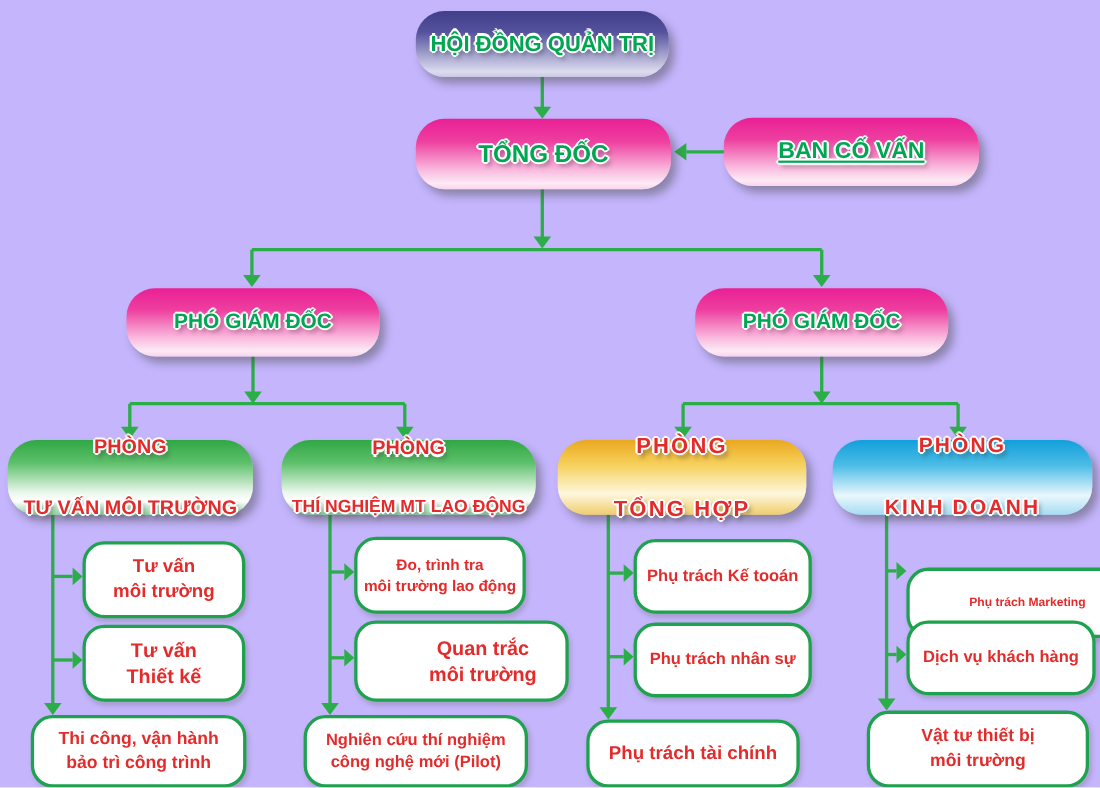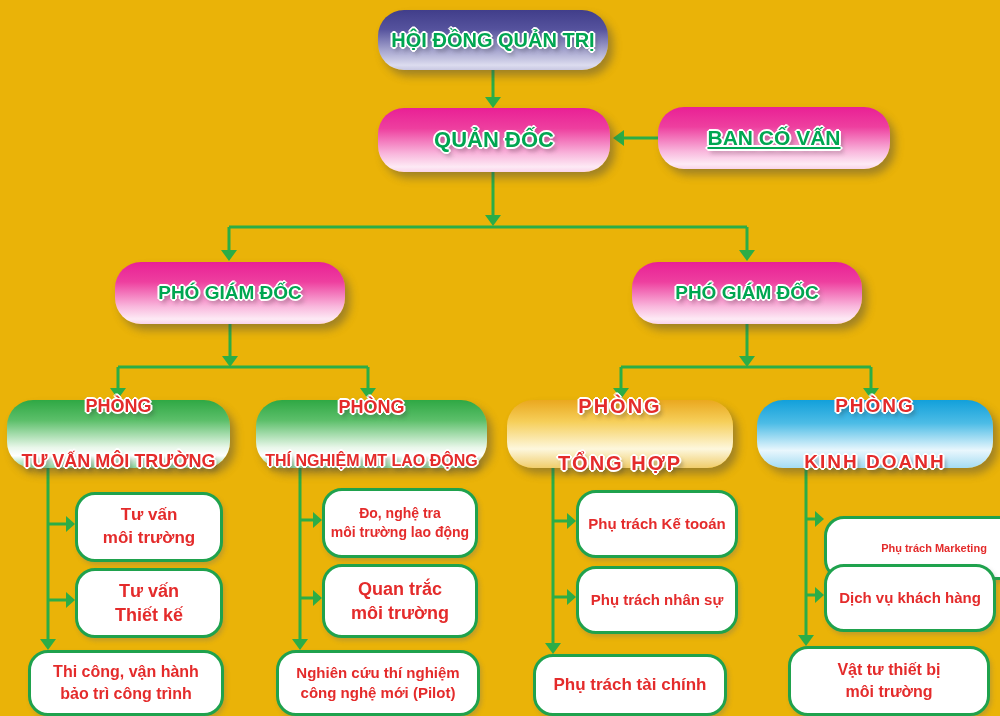--- a/index.html
+++ b/index.html
@@ -1,17 +1,17 @@
 <!DOCTYPE html>
 <html><head>
 <meta charset="utf-8">
 <style>
   html,body { margin:0; padding:0; background:#ffffff; }
   .stage {
-    position:relative; width:1000px; height:716px; background:#eab308;
+    position:relative; width:1000px; height:716px; background:#c4b5fd;
     font-family:"Liberation Sans", sans-serif; overflow:hidden;
   }
   svg.wires { position:absolute; left:0; top:0; z-index:1; }
 
   .node {
     position:absolute; z-index:2; display:flex; flex-direction:column;
     justify-content:center; align-items:center; text-align:center;
     font-weight:bold; border-radius:26px;
     box-shadow: 5px 6px 8px rgba(70,70,70,0.45);
   }
@@ -56,21 +56,21 @@
 
   
   .child {
     background:#ffffff; border:3px solid #1fa24d; border-radius:20px;
     box-shadow: 2px 3px 4px rgba(110,110,110,0.3); line-height:1.35;
   }
   .c1b1 { left:75px;  top:492px; width:142px; height:64px; font-size:17px; }
   .c1b2 { left:75px;  top:568px; width:142px; height:64px; font-size:18px; }
   .c1b3 { left:28px;  top:650px; width:190px; height:60px; font-size:16px; }
   .c2b1 { left:322px; top:488px; width:150px; height:64px; font-size:14px; }
-  .c2b2 { left:322px; top:564px; width:150px; height:68px; font-size:18px; }
+  .c2b2 { left:322px; top:564px; width:150px; height:68px; font-size:18px;padding-left:39px; }
   .c2b3 { left:276px; top:650px; width:198px; height:60px; font-size:15px; }
   .c3b1 { left:576px; top:490px; width:156px; height:62px; font-size:15px; }
   .c3b2 { left:576px; top:566px; width:156px; height:62px; font-size:15px; }
   .c3b3 { left:533px; top:654px; width:188px; height:56px; font-size:17px; }
   .c4b1 { left:824px; top:516px; width:166px; height:58px; font-size:11px;padding-left:24px; }
   .c4b2 { left:824px; top:564px; width:166px; height:62px; font-size:15px; }
   .c4b3 { left:788px; top:646px; width:196px; height:64px; font-size:16px; }
 </style>
 </head>
 <body>
@@ -143,21 +143,21 @@
       <polygon points="815,511 815,527 824,519"></polygon>
       <polygon points="815,587 815,603 824,595"></polygon>
     </g>
   </svg>
 
   <div class="node board g-navy green-text t-out">
     <span class="ln">HỘI ĐỒNG QUẢN TRỊ</span>
   </div>
 
   <div class="node director g-pink green-text t-out">
-    <span class="ln">QUẢN ĐỐC</span>
+    <span class="ln">TỔNG ĐỐC</span>
   </div>
 
   <div class="node advisory g-pink green-text t-out">
     <span class="ln">BAN CỐ VẤN</span>
   </div>
 
   <div class="node deputy-l g-pink green-text t-out">
     <span class="ln">PHÓ GIÁM ĐỐC</span>
   </div>
 
@@ -192,21 +192,21 @@
   <div class="node child c1b2 red-text t-out-sm">
     <span class="ln">Tư vấn</span>
     <span class="ln">Thiết kế</span>
   </div>
   <div class="node child c1b3 red-text t-out-sm">
     <span class="ln">Thi công, vận hành</span>
     <span class="ln">bảo trì công trình</span>
   </div>
 
   <div class="node child c2b1 red-text t-out-sm">
-    <span class="ln">Đo, nghệ tra</span>
+    <span class="ln">Đo, trình tra</span>
     <span class="ln">môi trường lao động</span>
   </div>
   <div class="node child c2b2 red-text t-out-sm">
     <span class="ln">Quan trắc</span>
     <span class="ln">môi trường</span>
   </div>
   <div class="node child c2b3 red-text t-out-sm">
     <span class="ln">Nghiên cứu thí nghiệm</span>
     <span class="ln">công nghệ mới (Pilot)</span>
   </div>

